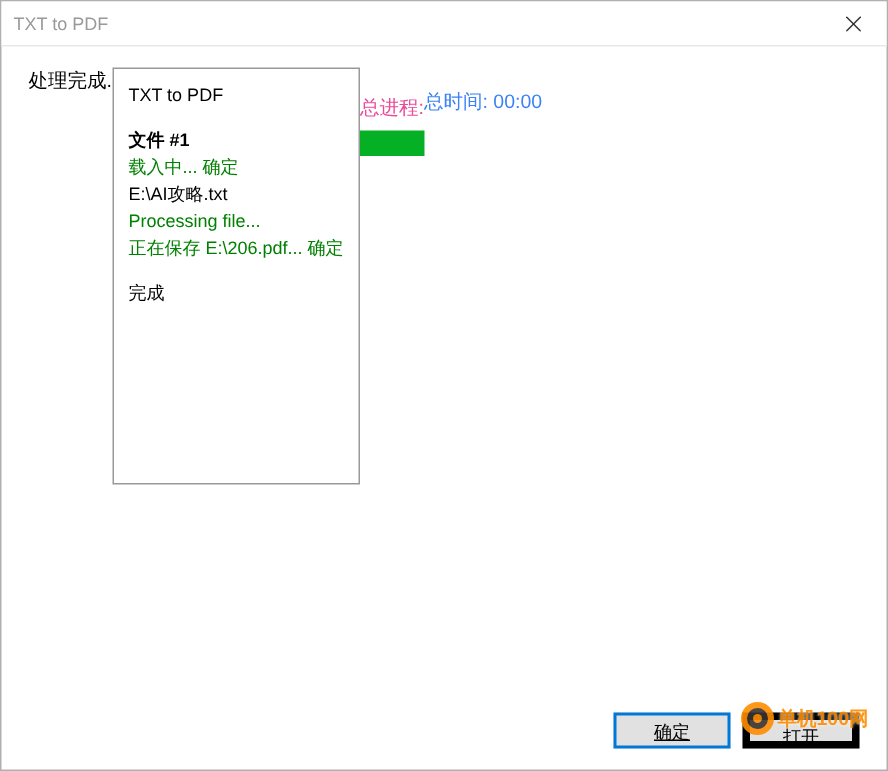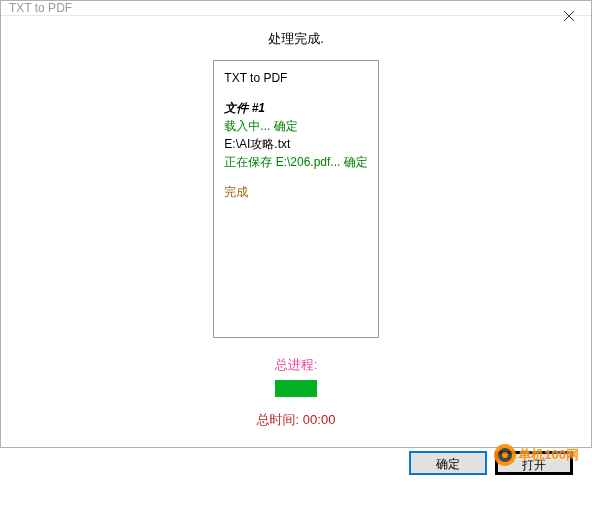--- a/index.html
+++ b/index.html
@@ -10,21 +10,21 @@
     body {
       font-family: "Microsoft YaHei", "SimSun", Arial, sans-serif;
       font-size: 12px;
       background: #fff;
       width: 592px;
       height: 514px;
       overflow: hidden;
     }
     .window {
       width: 592px;
-      height: 448px;
+      height: 514px;
       border: 1px solid #b0b0b0;
       background: #fff;
       display: flex;
       flex-direction: column;
     }
     .titlebar {
       height: 30px;
       background: #fff;
       border-bottom: 1px solid #e8e8e8;
       display: flex;
@@ -46,49 +46,47 @@
       align-items: center;
       justify-content: center;
       color: #666;
       font-size: 14px;
       cursor: pointer;
     }
     .content {
       flex: 1;
       padding: 14px 18px 10px 18px;
       display: flex;
-      flex-direction: column;
-      align-items: center;
+      flex-direction: row;
     }
     .status-label {
       font-size: 13px;
       color: #000;
       margin-bottom: 12px;
     }
     .log-box {
       border: 1px solid #999;
       background: #fff;
       height: 278px;
       padding: 8px 10px;
       font-size: 12px;
       line-height: 1.5;
       overflow: auto;
     }
     .log-line {
       color: #000;
     }
     .log-bold {
       font-weight: bold;
-      font-style: italic;
     }
     .log-green {
       color: #008000;
     }
     .log-blue {
-      color: #a16207;
+      color: #000000;
     }
     .spacer-sm {
       height: 12px;
     }
     .progress-section {
       margin-top: 18px;
     }
     .progress-label {
       font-size: 13px;
       color: #ec4899;
@@ -101,33 +99,34 @@
       position: relative;
     }
     .progress-fill {
       height: 100%;
       background: #06b025;
       width: 100%;
     }
     .time-label {
       margin-top: 14px;
       font-size: 13px;
-      color: #b91c1c;
+      color: #3b82f6;
     }
     .footer {
       display: flex;
       justify-content: flex-end;
       gap: 8px;
       padding: 12px 18px 14px 18px;
       position: relative;
+      text-decoration: underline;
     }
     .btn {
       min-width: 78px;
       height: 24px;
-      border: 3px solid #000000;
+      border: 5px solid #000000;
       background: #e1e1e1;
       font-size: 12px;
       cursor: pointer;
       text-align: center;
       line-height: 22px;
     }
     .btn.primary {
       border: 2px solid #0078d7;
       background: #e1e1e1;
     }
@@ -183,20 +182,21 @@
 
   <div class="content">
     <div class="status-label">处理完成.</div>
 
     <div class="log-box">
       <div class="log-line">TXT to PDF</div>
       <div class="spacer-sm"></div>
       <div class="log-line log-bold">文件 #1</div>
       <div class="log-line log-green">载入中... 确定</div>
       <div class="log-line">E:\AI攻略.txt</div>
+      <div class="log-line log-green">Processing file...</div>
       <div class="log-line log-green">正在保存 E:\206.pdf... 确定</div>
       <div class="spacer-sm"></div>
       <div class="log-line log-blue">完成</div>
     </div>
 
     <div class="progress-section">
       <div class="progress-label">总进程:</div>
       <div class="progress-bar">
         <div class="progress-fill"></div>
       </div>

